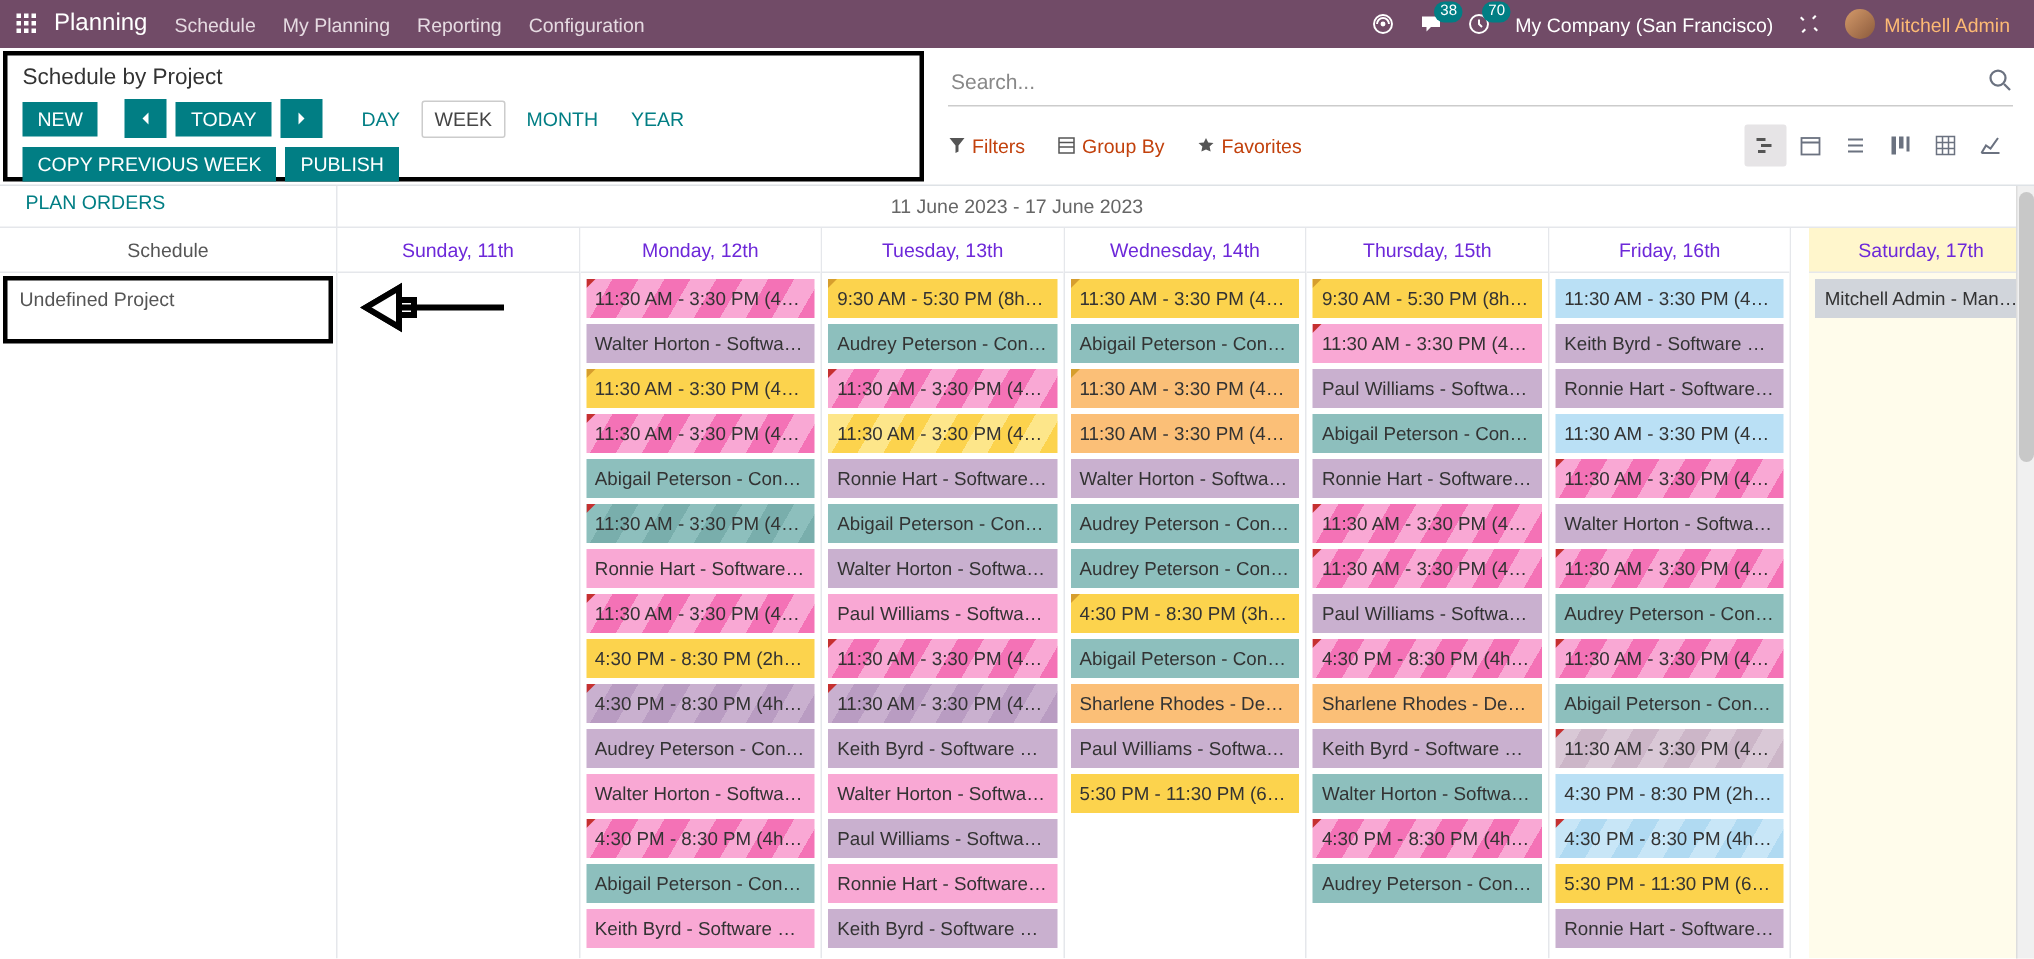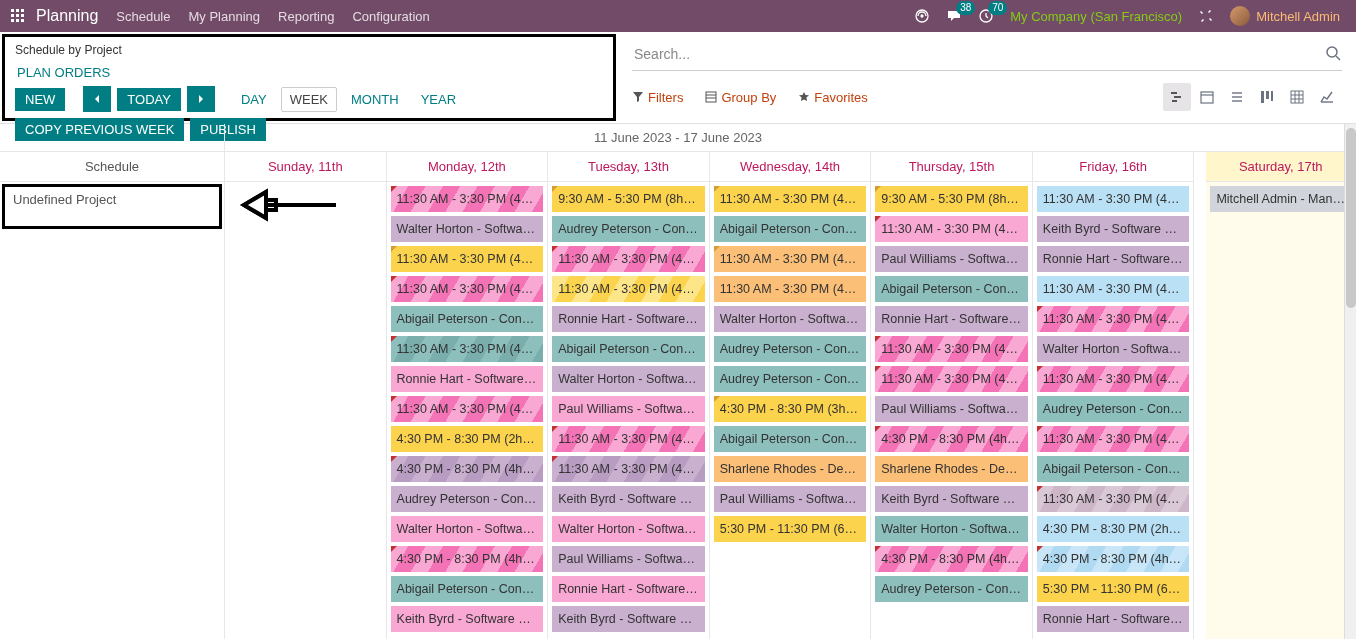--- a/index.html
+++ b/index.html
@@ -9,21 +9,21 @@
 .app-icon { width: 20px; height: 20px; display: inline-flex; align-items: center; justify-content: center; margin-right: 8px; }
 .app-name { font-size: 16px; margin-right: 18px; }
 .nav-item { margin-right: 18px; font-size: 13px; color: #e6dbe2; cursor: pointer; }
 .spacer { flex: 1; }
 .tb-icon { margin: 0 8px; display: inline-flex; align-items: center; cursor: pointer; position: relative; }
 .badge { position: absolute; top: -7px; left: 10px; background: #017e84; color: #fff; font-size: 10px; padding: 0 4px; border-radius: 7px; line-height: 14px; }
 .avatar { width: 20px; height: 20px; border-radius: 50%; background: linear-gradient(135deg,#d49a6a,#8b5a3c); margin-right: 6px; display:inline-block; }
 
 .controlbar { height: 92px; border-bottom: 1px solid #dee2e6; display: flex; }
 .cb-left { width: 614px; border: 3px solid #000; margin: 2px; padding: 6px 10px 4px 10px; }
-.page-title { font-size: 12px; color: #333; margin-bottom: 6px; }
+.page-title { font-size: 15px; color: #333; margin-bottom: 6px; }
 .btn-row { display: flex; flex-wrap: wrap; align-items: center; gap: 6px; margin-bottom: 4px; }
 .btn { background: #017e84; color: #fff; padding: 4px 10px; font-size: 13px; cursor: pointer; border: none; display: inline-flex; align-items: center; justify-content: center; }
 .btn.icon { width: 28px; height: 26px; padding: 0; }
 .scale-btn { padding: 4px 8px; color: #017e84; cursor: pointer; font-size: 13px; }
 .scale-btn.active { border: 1px solid #ccc; color: #444; border-radius: 2px; }
 .link-btn { color: #017e84; font-size: 13px; cursor: pointer; padding: 2px 2px; }
 
 .cb-right { flex: 1; padding: 10px 14px 6px 14px; display: flex; flex-direction: column; }
 .search-row { display: flex; align-items: center; border-bottom: 1px solid #ccc; padding-bottom: 4px; margin-bottom: 12px; }
 .search-input { flex: 1; border: none; outline: none; font-size: 14px; padding: 4px 2px; color:#555;}
@@ -40,21 +40,21 @@
 
 .grid-area { display: flex; height: calc(639px - 32px - 92px - 28px); position:relative; }
 .row-col { width: 225px; border-right: 1px solid #e5e7eb; }
 .row-col-head { height: 30px; line-height: 30px; text-align: center; border-bottom: 1px solid #e5e7eb; color: #555; }
 .project-box { border: 3px solid #000; height: 45px; line-height: 26px; padding: 0 8px; color: #555; margin: 2px 2px; font-size: 13px; }
 .arrow-svg { position: absolute; left: 236px; top: 28px; }
 
 .days { flex: 1; overflow: auto; display: grid; grid-template-columns: repeat(7, 1fr); position:relative; }
 .day-col { border-right: 1px solid #e5e7eb; min-width: 0; }
 .day-col.saturday { background:#fffbe6d0;margin-left:12px; }
-.day-head { height: 30px; line-height: 30px; text-align: center; border-bottom: 1px solid #e5e7eb; color: #be185d; background: #fff; position: sticky; top: 0; }
+.day-head { height: 30px; line-height: 30px; text-align: center; border-bottom: 1px solid #e5e7eb; color: #6d28d9; background: #fff; position: sticky; top: 0; }
 .day-col.saturday .day-head { background:#fff6cc; }
 .event { margin: 4px 4px; height: 26px; line-height: 26px; padding: 0 6px; font-size: 12.5px; color: #333; white-space: nowrap; overflow: hidden; text-overflow: ellipsis; cursor: pointer; position:relative; }
 .event::before { content:""; position:absolute; left:0; top:0; width:0; height:0; }
 .event.mark::before { border-top:6px solid #c53030; border-right:6px solid transparent; }
 .event.mark-y::before { border-top:6px solid #d69e2e; border-right:6px solid transparent; }
 
 .c-pink   { background: repeating-linear-gradient(120deg,#f9a8d4 0 15px,#f472b6 15px 30px); }
 .c-pink-s { background: #f9a8d4; }
 .c-teal   { background: #8dbfbd; }
 .c-teal-h { background: repeating-linear-gradient(120deg,#8dbfbd 0 15px,#79aeac 15px 30px); }
@@ -109,38 +109,35 @@
       </svg>
       <span class="badge">38</span>
     </span>
   <span class="tb-icon">
       <svg width="16" height="16" viewBox="0 0 16 16" fill="none" stroke="#fff" stroke-width="1.3">
         <circle cx="8" cy="8" r="6"></circle>
         <path d="M8 5v3l2 2"></path>
       </svg>
       <span class="badge">70</span>
     </span>
-  <span class="tb-icon" style="font-size:13px;color:#84cc16;">My Company (San Francisco)</span>
+  <span class="tb-icon" style="font-size:13px;color:#ffffff;">My Company (San Francisco)</span>
   <span class="tb-icon">
       <svg width="16" height="16" viewBox="0 0 16 16" fill="#fff">
         <path d="M13 3l-2 2-1-1 2-2zM3 13l2-2 1 1-2 2zM3 3l2 2-1 1-2-2zM13 13l-2-2 1-1 2 2z"></path>
       </svg>
     </span>
   <span class="tb-icon">
       <span class="avatar"></span>
       <span style="color:#fdba74;">Mitchell Admin</span>
     </span>
 </div>
 
 <div class="controlbar">
   <div class="cb-left">
     <div class="page-title">Schedule by Project</div>
-    <div class="btn-row">
-      <span class="link-btn">PLAN ORDERS</span>
-    </div>
     <div class="btn-row">
       <button class="btn">NEW</button>
       <span style="width:6px;"></span>
       <button class="btn icon">
           <svg width="10" height="10" viewBox="0 0 10 10" fill="#fff">
             <path d="M7 1 3 5l4 4z"></path>
           </svg>
         </button>
       <button class="btn">TODAY</button>
       <button class="btn icon">
@@ -150,20 +147,23 @@
         </button>
       <span style="width:6px;"></span>
       <span class="scale-btn">DAY</span>
       <span class="scale-btn active">WEEK</span>
       <span class="scale-btn">MONTH</span>
       <span class="scale-btn">YEAR</span>
       <span style="width:6px;"></span>
       <button class="btn">COPY PREVIOUS WEEK</button>
       <button class="btn">PUBLISH</button>
     </div>
+    <div class="btn-row">
+      <span class="link-btn">PLAN ORDERS</span>
+    </div>
   </div>
   <div class="cb-right">
     <div class="search-row">
       <input class="search-input" placeholder="Search..." style="">
       <span><svg width="18" height="18" viewBox="0 0 18 18" fill="none" stroke="#6b7280" stroke-width="1.5">
             <circle cx="8" cy="8" r="5"></circle>
             <path d="M12 12l4 4"></path>
           </svg></span>
     </div>
     <div class="tools-row">

